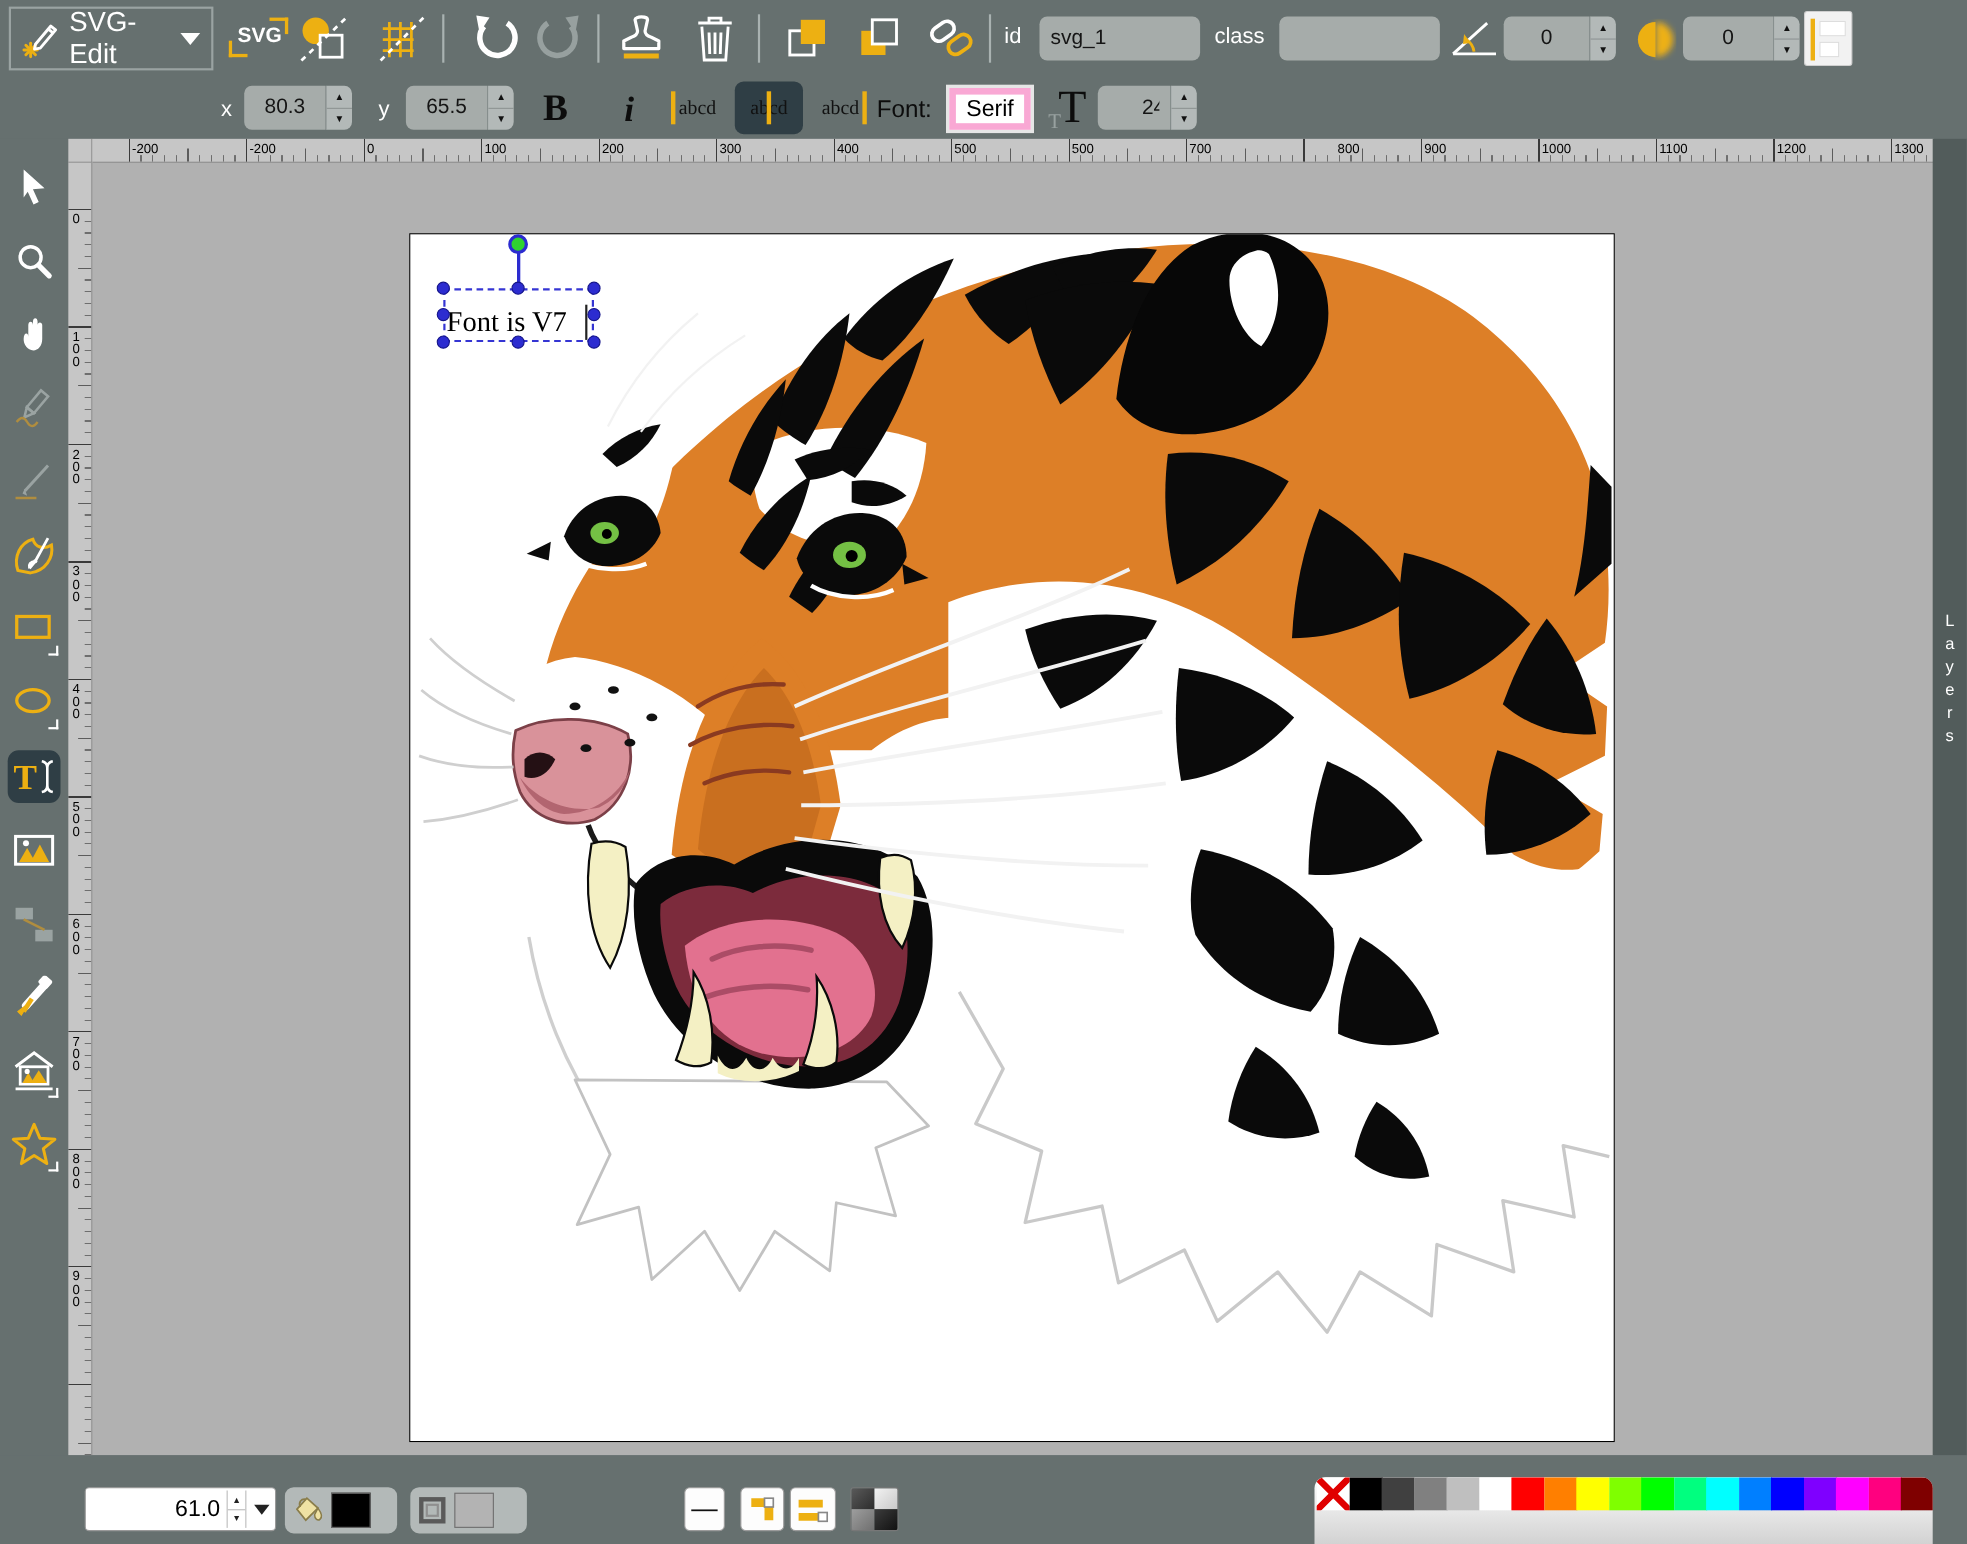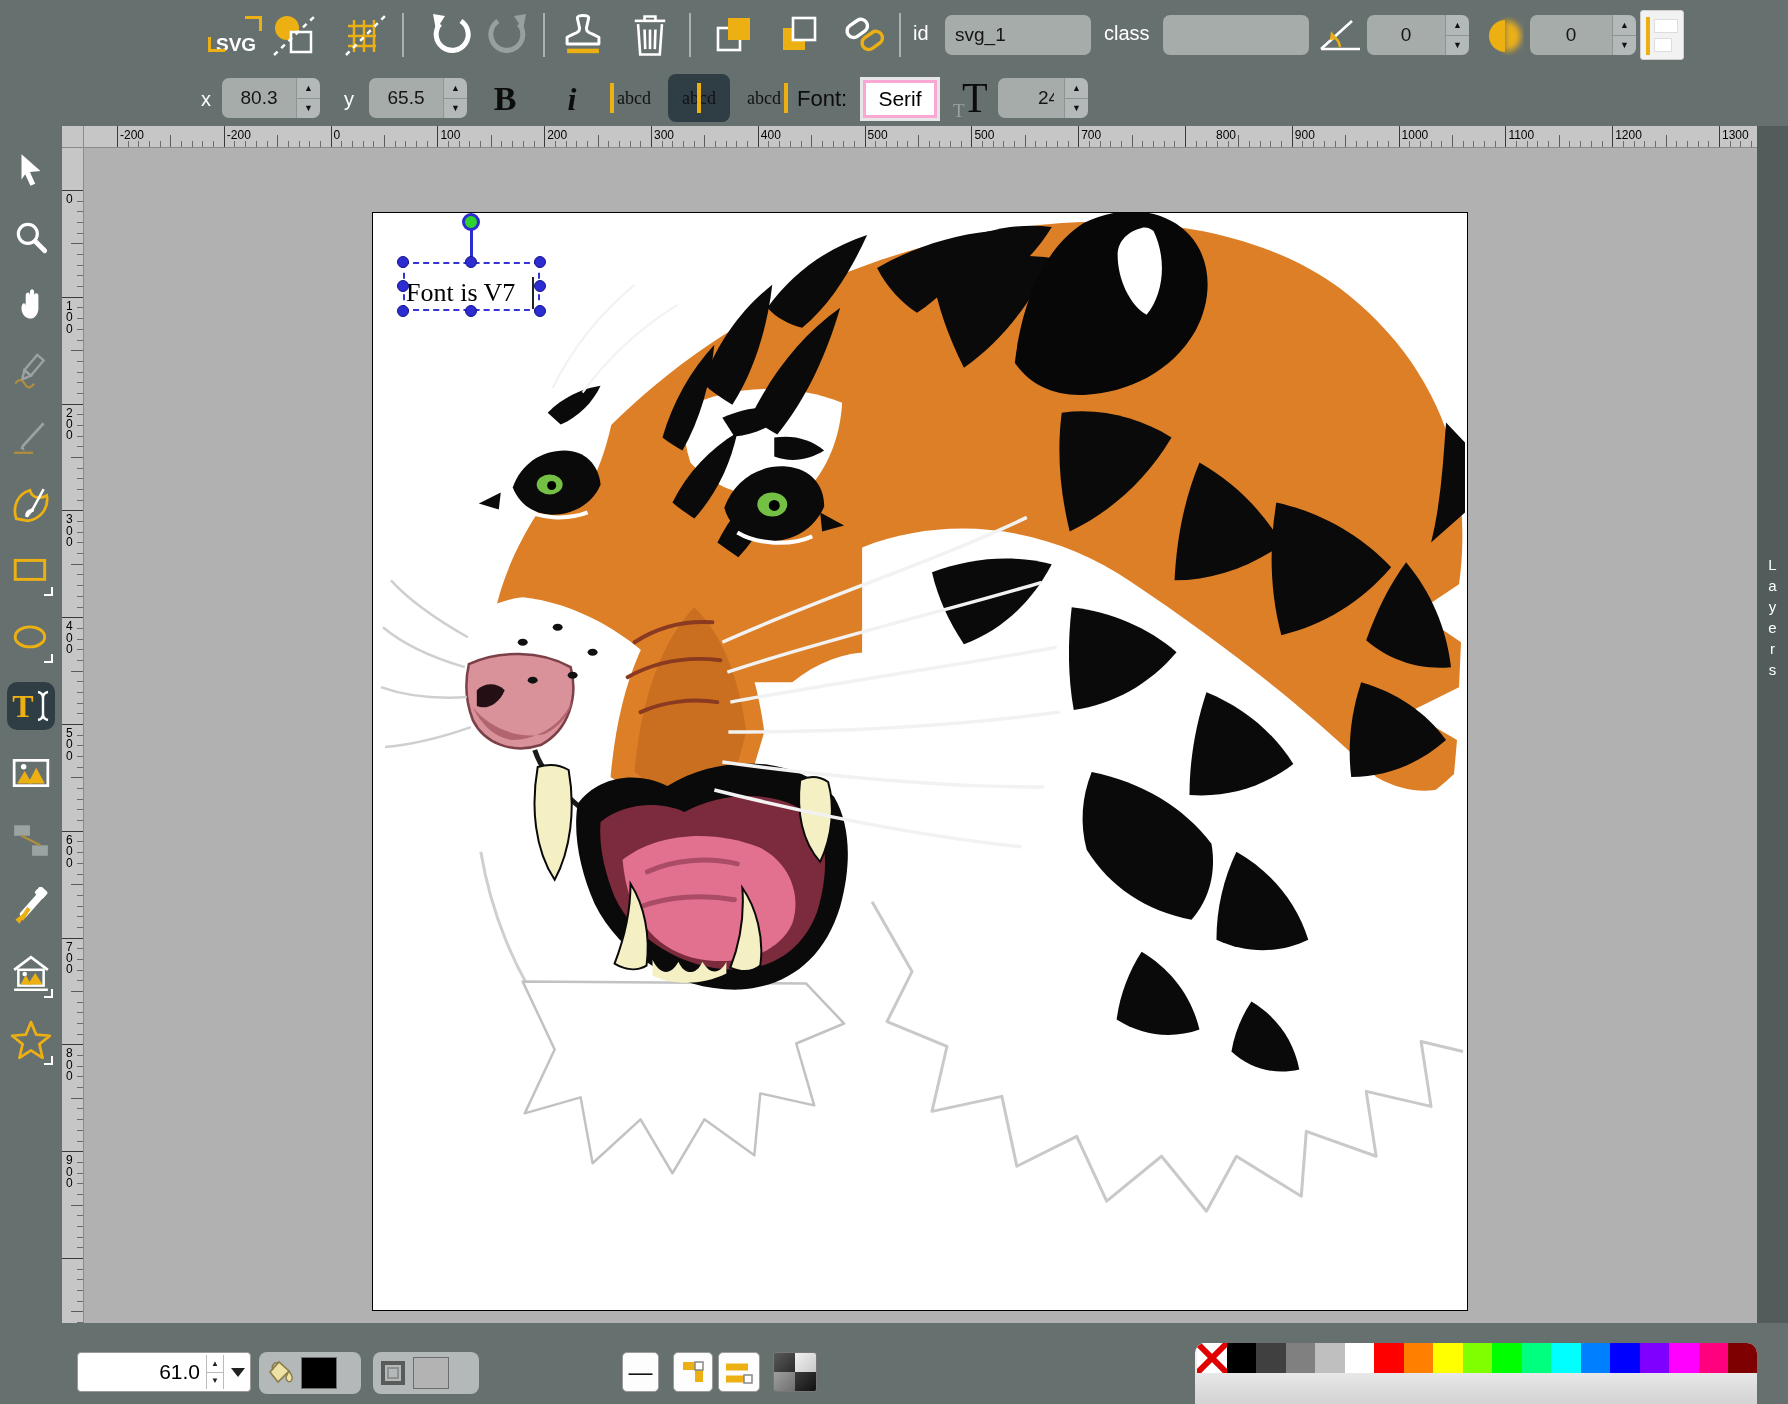--- a/index.html
+++ b/index.html
@@ -25,21 +25,21 @@
 
   
   #logo-box { left:8px; top:6px; width:186px; height:58px; border:2px solid #9aa3a2;
               display:flex; align-items:center; gap:8px; padding:0 10px; cursor:pointer; }
   #logo-text { color:#fff; font-size:25px; }
   .dd-arrow { width:0; height:0; border-left:9px solid transparent; border-right:9px solid transparent;
               border-top:11px solid #fff; margin-left:2px; }
 
   
   #svg-src { left:208px; top:14px; width:56px; height:42px; position:absolute; cursor:pointer; }
-  #svg-src .txt { color:#fff; font-weight:bold; font-size:19px; position:absolute; left:8px; top:20px; }
+  #svg-src .txt { color:#fff; font-weight:bold; font-size:19px; position:absolute; left:8px; top:8px; }
   #svg-src::before { content:""; position:absolute; right:2px; top:2px; width:14px; height:12px;
                      border-top:3px solid #edb012; border-right:3px solid #edb012; }
   #svg-src::after  { content:""; position:absolute; left:0px; bottom:4px; width:14px; height:12px;
                      border-bottom:3px solid #edb012; border-left:3px solid #edb012; }
 
   .iconbtn { position:absolute; cursor:pointer; }
 
   
   .handle { position:absolute; width:12px; height:12px; border-radius:50%;
             background:#2c2cd0; border:1px solid #15158a; z-index:6; }
@@ -128,20 +128,36 @@
   .anchorbar { position:absolute; width:4px; height:30px; background:#edb012; top:9px; }
   .serifbtn { font-family:"Liberation Serif", serif; }
 </style>
 </head>
 <body>
 
 <div id="stage">
 
   <div id="topbar">
 
+    <div id="logo-box" class="abs">
+      <svg width="40" height="40" viewBox="0 0 40 40">
+        <g stroke="#edb012" stroke-width="3" stroke-linecap="round">
+          <line x1="9" y1="25" x2="9" y2="39"></line>
+            <line x1="2" y1="32" x2="16" y2="32"></line>
+          <line x1="4" y1="27" x2="14" y2="37"></line>
+            <line x1="14" y1="27" x2="4" y2="37"></line>
+        </g>
+        <g stroke="#fff" stroke-width="3" fill="none" stroke-linejoin="round">
+          <path d="M14 26 L30 7 L35 11 L19 30 L13 31 Z"></path>
+            <path d="M27 10 L32 14"></path>
+        </g>
+      </svg>
+      <span id="logo-text">SVG-Edit</span>
+      <span class="dd-arrow"></span>
+    </div>
 
     <div id="svg-src">
       <span class="txt">SVG</span>
     </div>
 
     <div class="iconbtn" style="left:272px; top:12px;">
       <svg width="50" height="46" viewBox="0 0 50 46">
         <circle cx="15" cy="16" r="12" fill="#edb012"></circle>
         <rect x="19" y="20" width="20" height="20" fill="#66706f" stroke="#fff" stroke-width="2.5"></rect>
         <line x1="2" y1="43" x2="44" y2="3" stroke="#fff" stroke-width="2.5" stroke-dasharray="5,5"></line>
@@ -298,21 +314,21 @@
     <div class="anchorbtn" style="left:668px; width:62px; background:#2f3e45;">
       <span class="anchorbar" style="left:29px;"></span>
       <span>abcd</span>
     </div>
     <div class="anchorbtn" style="left:738px; width:52px;">
       <span class="anchorbar" style="left:46px;"></span>
       <span>abcd</span>
     </div>
 
     <span class="abs" style="left:797px; top:86px; font-size:22px; color:#0c0c0c;">Font:</span>
-    <div class="abs tbtn" style="left:863px; top:80px; width:74px; height:38px; background:#fff; border:3px solid #f9a8d4; box-shadow:0 0 0 3px #e6e6e6; font-size:21px; color:#000;">Serif</div>
+    <div class="abs tbtn" style="left:863px; top:80px; width:74px; height:38px; background:#fff; border:6px solid #f9a8d4; box-shadow:0 0 0 3px #e6e6e6; font-size:21px; color:#000;">Serif</div>
 
     <div class="abs" style="left:953px; top:74px; width:44px; height:50px; position:absolute;">
       <span class="serifbtn" style="position:absolute; left:0; bottom:2px; font-size:19px; color:#98a1a0;">T</span>
       <span class="serifbtn" style="position:absolute; left:9px; top:0; font-size:42px; color:#0c0c0c;">T</span>
     </div>
     <div class="numwrap abs" style="left:998px; top:78px;">
       <input class="ginput" style="width: 66px; padding-left: 40px;" value="24">
       <div class="spin">
           <div>▲</div>
           <div>▼</div>

